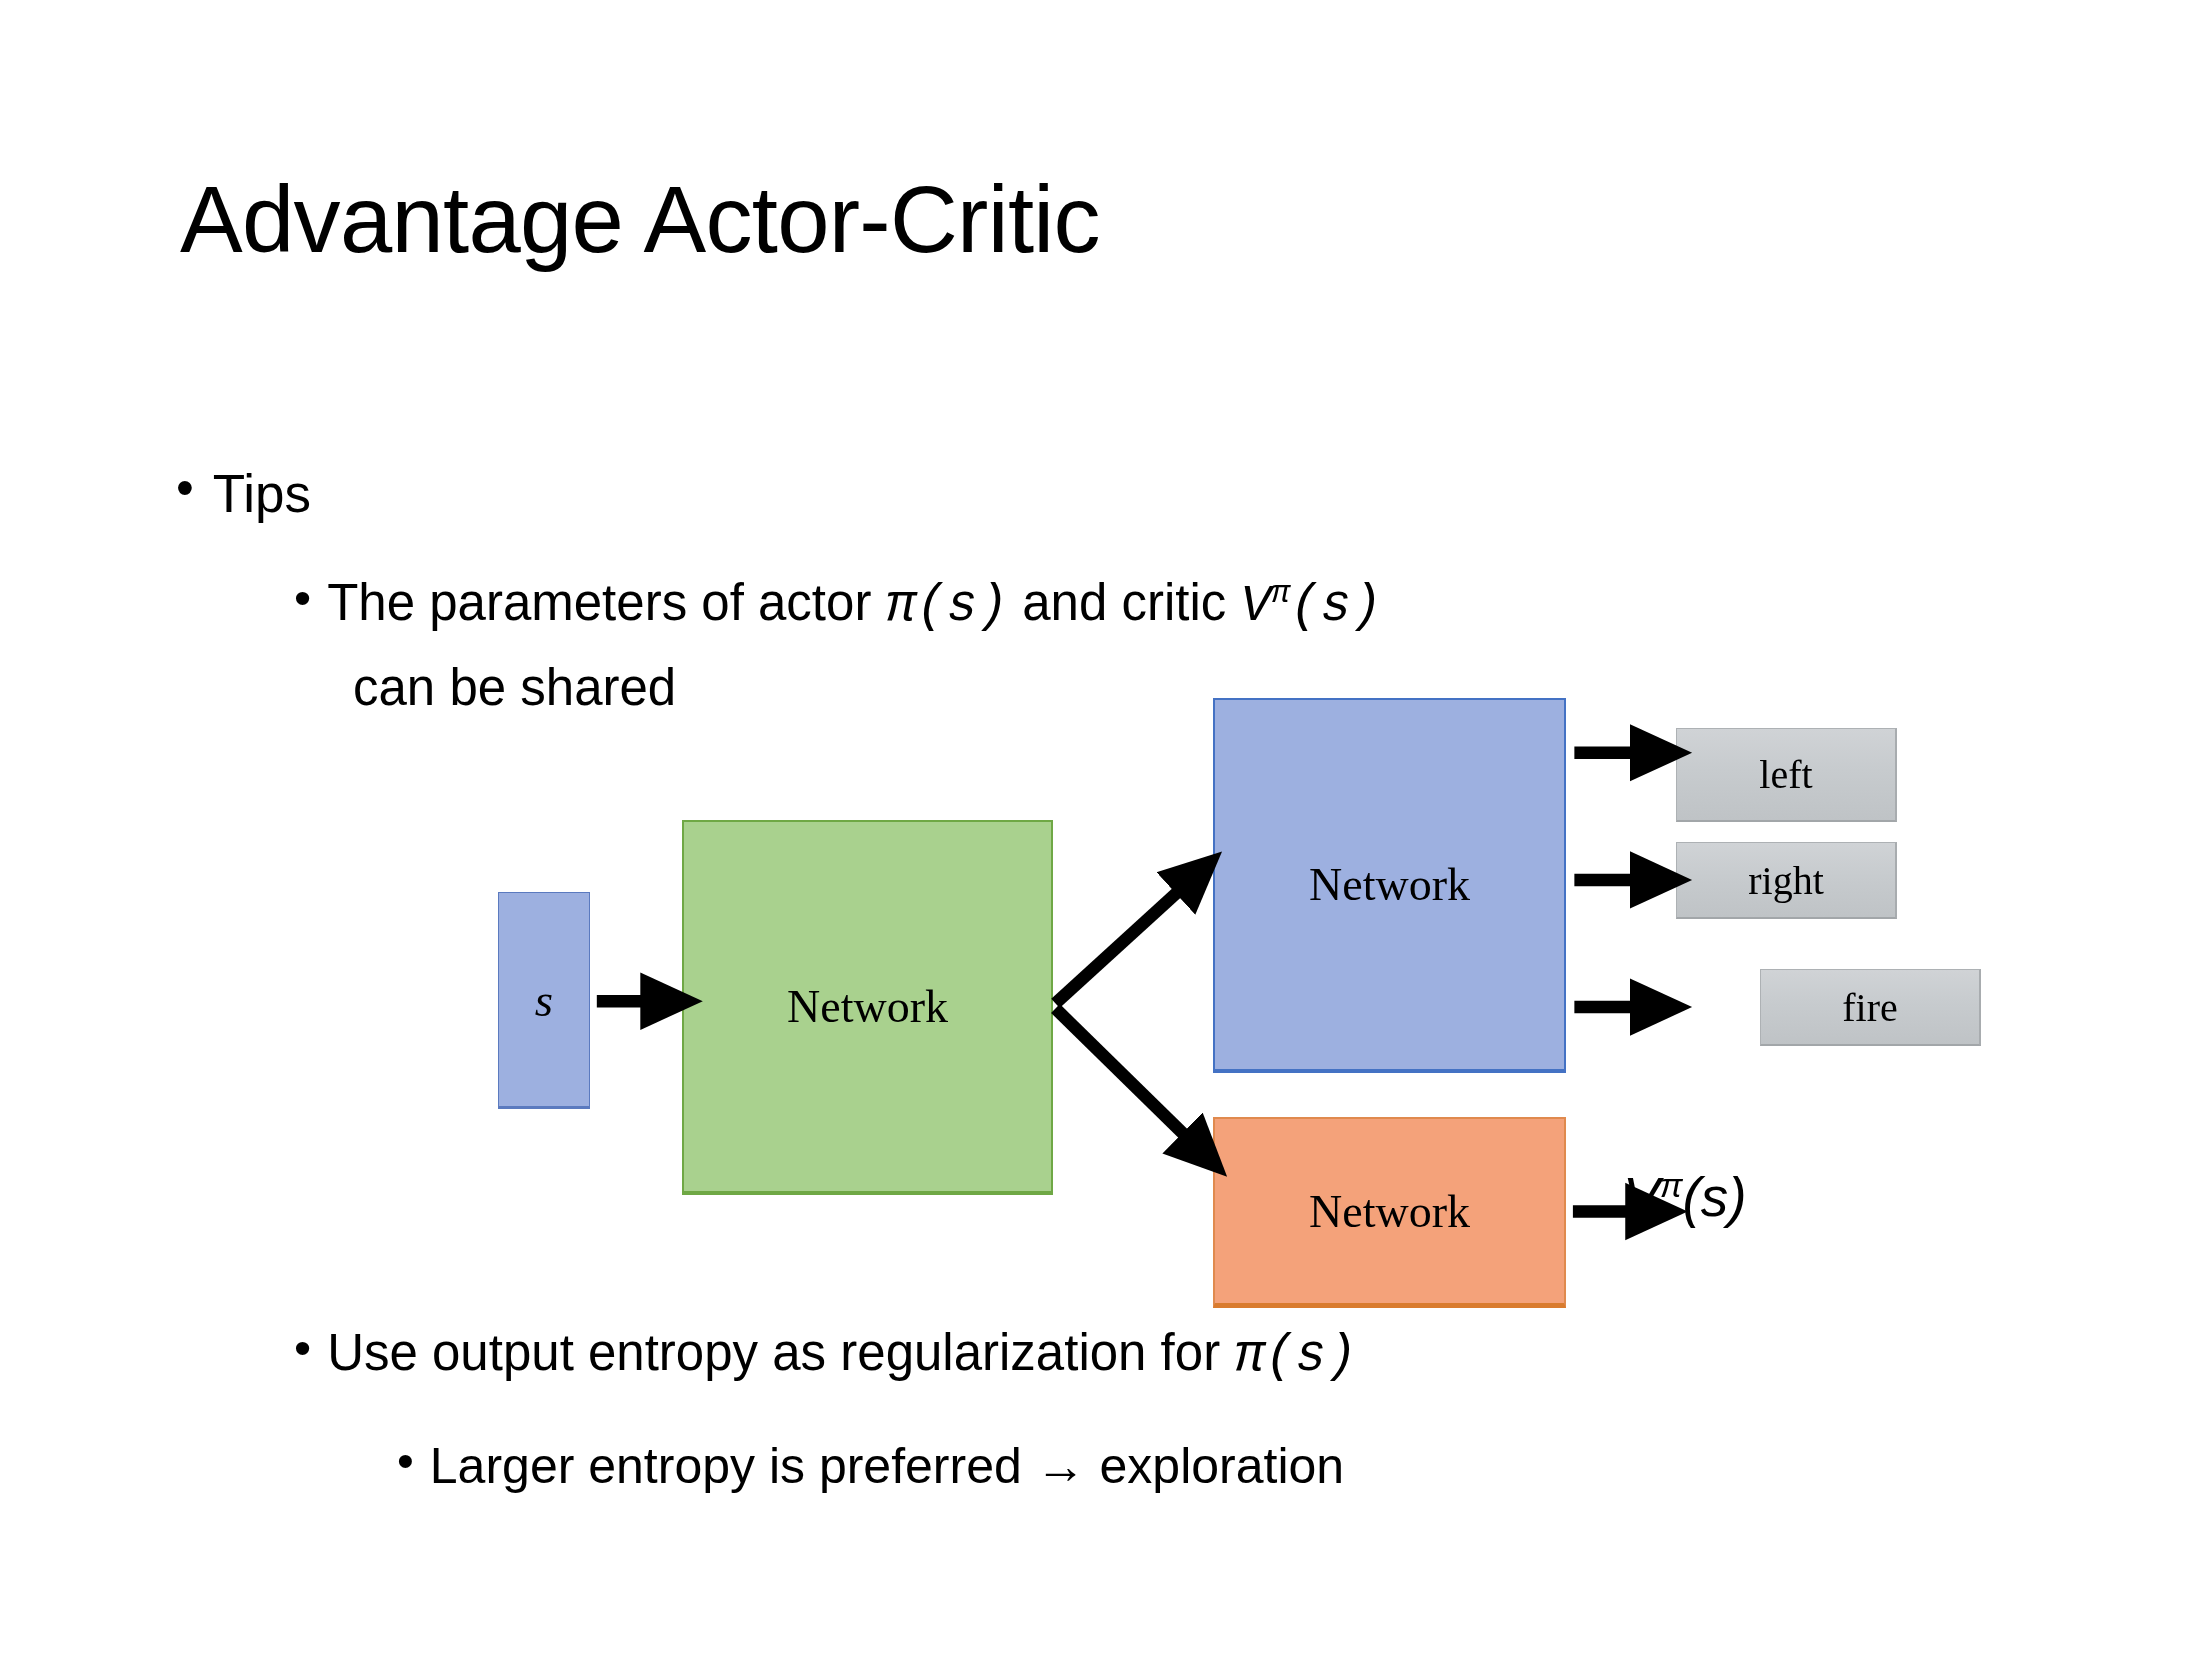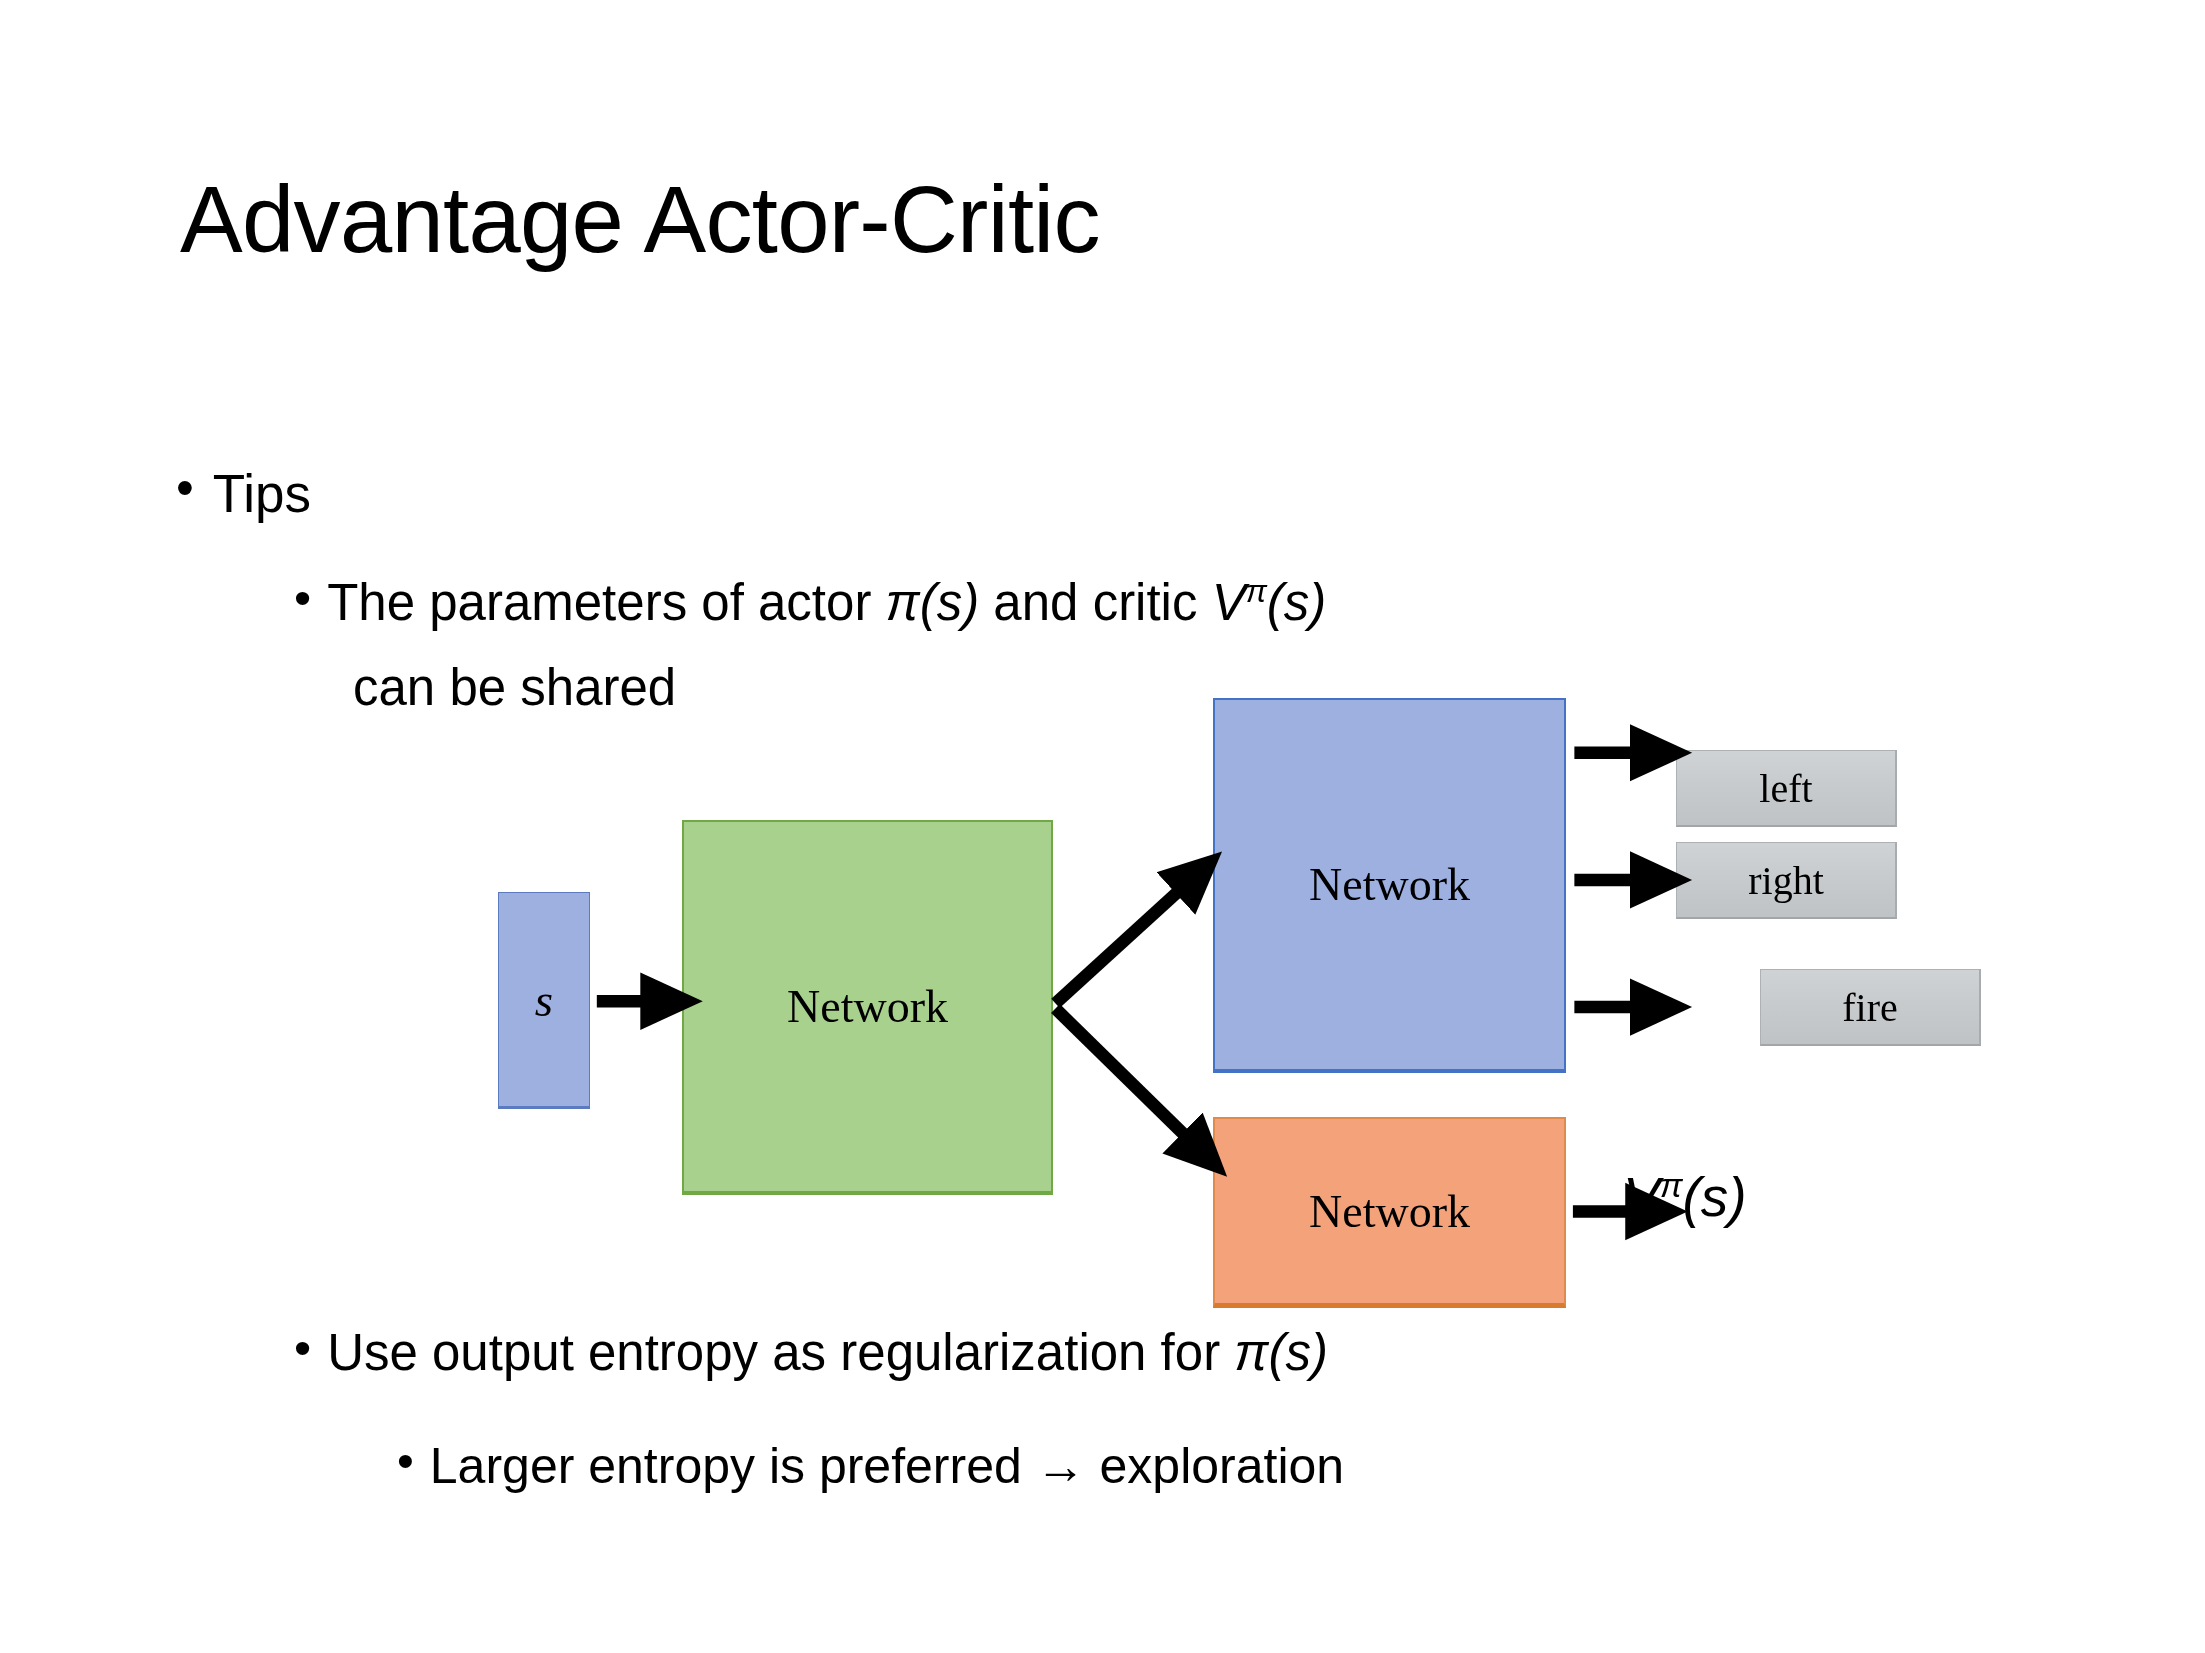--- a/index.html
+++ b/index.html
@@ -47,21 +47,21 @@
   #tips-row { left: 176px; top: 463px; font-size: 53px; }
   #tips-row .bul { margin-right: 19px; }
 
   #params-row { left: 294px; top: 573px; font-size: 51px; }
   #shared-row { left: 353px; top: 658px; font-size: 51px; }
   #entropy-row { left: 294px; top: 1323px; font-size: 51px; }
   #larger-row  { left: 397px; top: 1437px; font-size: 50px; }
 
   
   .math {
-    font-family: Liberation Sans, sans-serif;
+    font-family: Liberation Mono, monospace;
     font-style: italic;
     font-size: 1.0em;
   }
   .mi { font-style: italic; }
   .sup {
     font-size: 0.62em;
     vertical-align: super;
     font-style: italic;
     line-height: 0;
   }
@@ -126,21 +126,21 @@
     align-items: center;
     justify-content: center;
     background: linear-gradient(180deg, #D0D3D6 0%, #C7CBCE 45%, #BFC3C6 100%);
     border: 1.5px solid #ADB1B4;
     border-bottom: 2.9px solid #A2A6A9;
     border-right: 2.2px solid #A8ACAF;
     font-family: "Liberation Serif", serif;
     font-size: 40px;
     color: #000;
   }
-  #out-left  { left: 1676px; top: 750px;  width: 221px; height: 77px; }
+  #out-left  { left: 1676px; top: 728px;  width: 221px; height: 94px; }
   #out-right { left: 1676px; top: 842px; width: 221px; height: 77px; }
   #out-fire  { left: 1760px; top: 969px; width: 221px; height: 77px; }
 
   #v-out {
     position: absolute;
     left: 1623px; top: 1165px;
     font-family: Liberation Sans, sans-serif;
     font-size: 55px;
     white-space: nowrap;
   }

